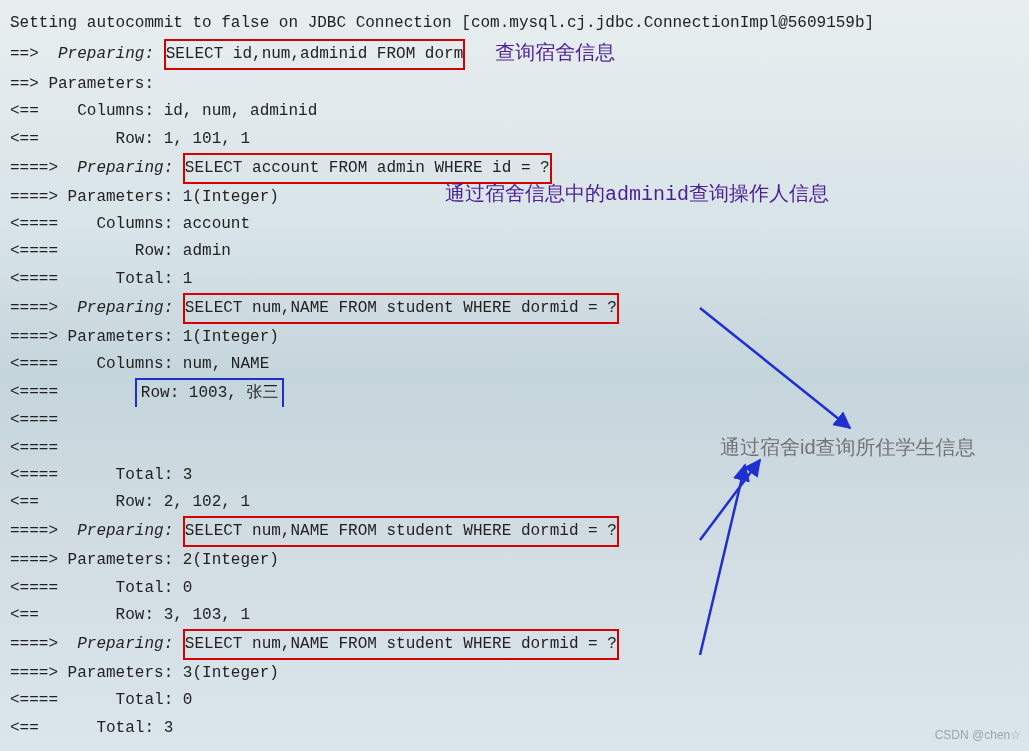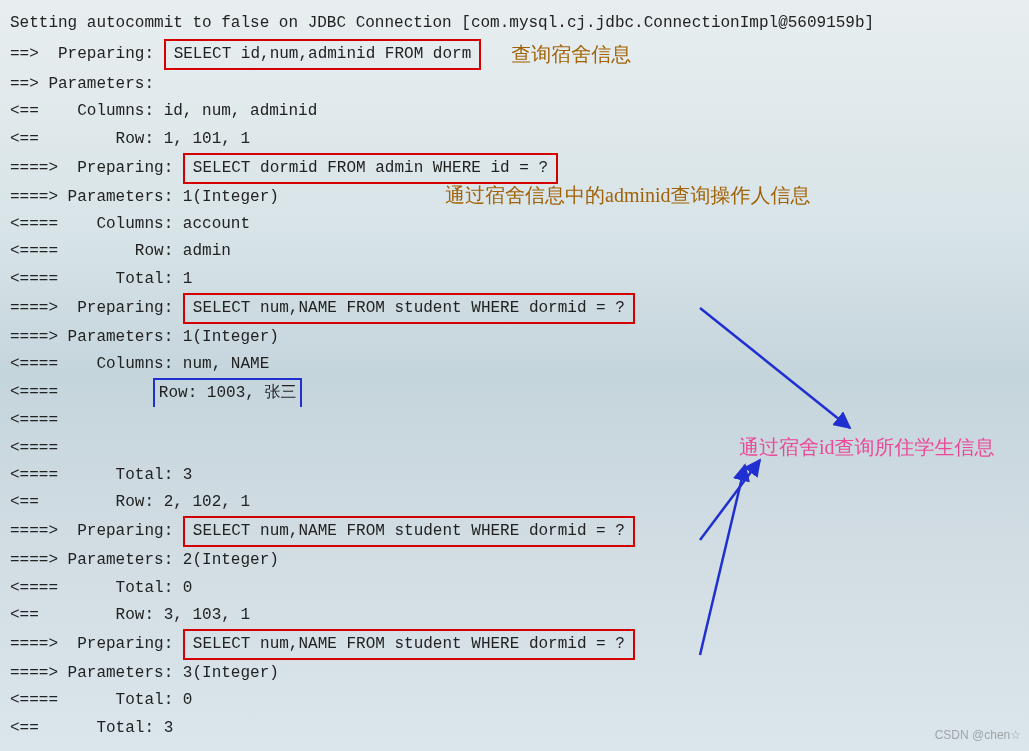--- a/index.html
+++ b/index.html
@@ -10,25 +10,25 @@
     line-height: 1.7;
     color: #222;
     width: 1029px;
     height: 751px;
     box-sizing: border-box;
     position: relative;
     background: linear-gradient(180deg, #e8eef0 0%, #d8e4e8 30%, #c5d5dc 50%, #d0dce2 70%, #dbe6ec 100%);
     overflow: hidden;
   }
   .line { white-space: pre; display: flex; align-items: center; text-align: center; }
-  .prefix { display: inline-block; }
-  .red-box { border: 2px solid #d40000; padding: 0 8px; display: inline-block; }
+  .prefix { display: inline-block; font-style: italic; }
+  .red-box { border: 2px solid #d40000; padding: 0 0; display: inline-block; }
   .blue-box { border: 2px solid #2030d0; padding: 0 4px; display: inline-block; }
-  .red-note { color: #a16207; font-size: 20px; font-family: Liberation Serif, serif; white-space: nowrap; }
-  .blue-note { color: #ec4899; font-size: 20px; font-family: Liberation Serif, serif; white-space: nowrap; margin-left: 19px; }
+  .red-note { color: #4c1d95; font-size: 20px; font-family: Liberation Mono, monospace; white-space: nowrap; }
+  .blue-note { color: #737373; font-size: 20px; font-family: Liberation Sans, sans-serif; white-space: nowrap; }
   .abs { position: absolute; }
   svg.arrow { position: absolute; top:0; left:0; pointer-events:none; }
   .watermark { position:absolute; right:8px; bottom:6px; color:rgba(120,120,120,0.6); font-size:12px; font-family:Arial,sans-serif; }
 </style>
 </head>
 <body>
 
 <div class="line"><span>Setting autocommit to false on JDBC Connection [com.mysql.cj.jdbc.ConnectionImpl@5609159b]</span></div>
 
 <div class="line">
@@ -37,41 +37,41 @@
   <span style="width:30px;display:inline-block"></span>
   <span class="red-note">查询宿舍信息</span>
 </div>
 
 <div class="line"><span>==&gt; Parameters: </span></div>
 <div class="line"><span>&lt;==    Columns: id, num, adminid</span></div>
 <div class="line"><span>&lt;==        Row: 1, 101, 1</span></div>
 
 <div class="line">
   <span class="prefix">====&gt;  Preparing: </span>
-  <span class="red-box">SELECT dormid FROM admin WHERE id = ?</span>
+  <span class="red-box">SELECT account FROM admin WHERE id = ?</span>
 </div>
 
 <div class="line"><span>====&gt; Parameters: 1(Integer)</span></div>
 <div class="abs red-note" style="left:445px; top:178px;">通过宿舍信息中的adminid查询操作人信息</div>
 
 <div class="line"><span>&lt;====    Columns: account</span></div>
 <div class="line"><span>&lt;====        Row: admin</span></div>
 <div class="line"><span>&lt;====      Total: 1</span></div>
 
 <div class="line">
   <span class="prefix">====&gt;  Preparing: </span>
   <span class="red-box">SELECT num,NAME FROM student WHERE dormid = ?</span>
 </div>
 
 <div class="line"><span>====&gt; Parameters: 1(Integer)</span></div>
 <div class="line"><span>&lt;====    Columns: num, NAME</span></div>
 
 <div class="line">
   <span>&lt;====        </span>
-  <span class="blue-box" style="border-bottom:none;margin-left:18px;">Row: 1003, 张三</span>
+  <span class="blue-box" style="border-bottom:none;">Row: 1003, 张三</span>
 </div>
 <div class="line">
   <span>&lt;====        </span>
 </div>
 <div class="line">
   <span>&lt;====        </span>
 </div>
 
 <div class="abs blue-note" style="left:720px; top:430px;">通过宿舍id查询所住学生信息</div>
 

